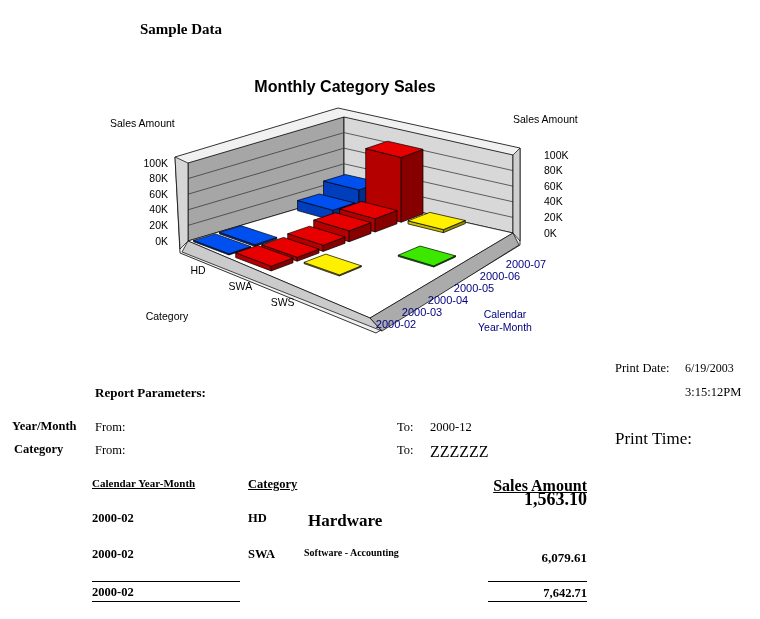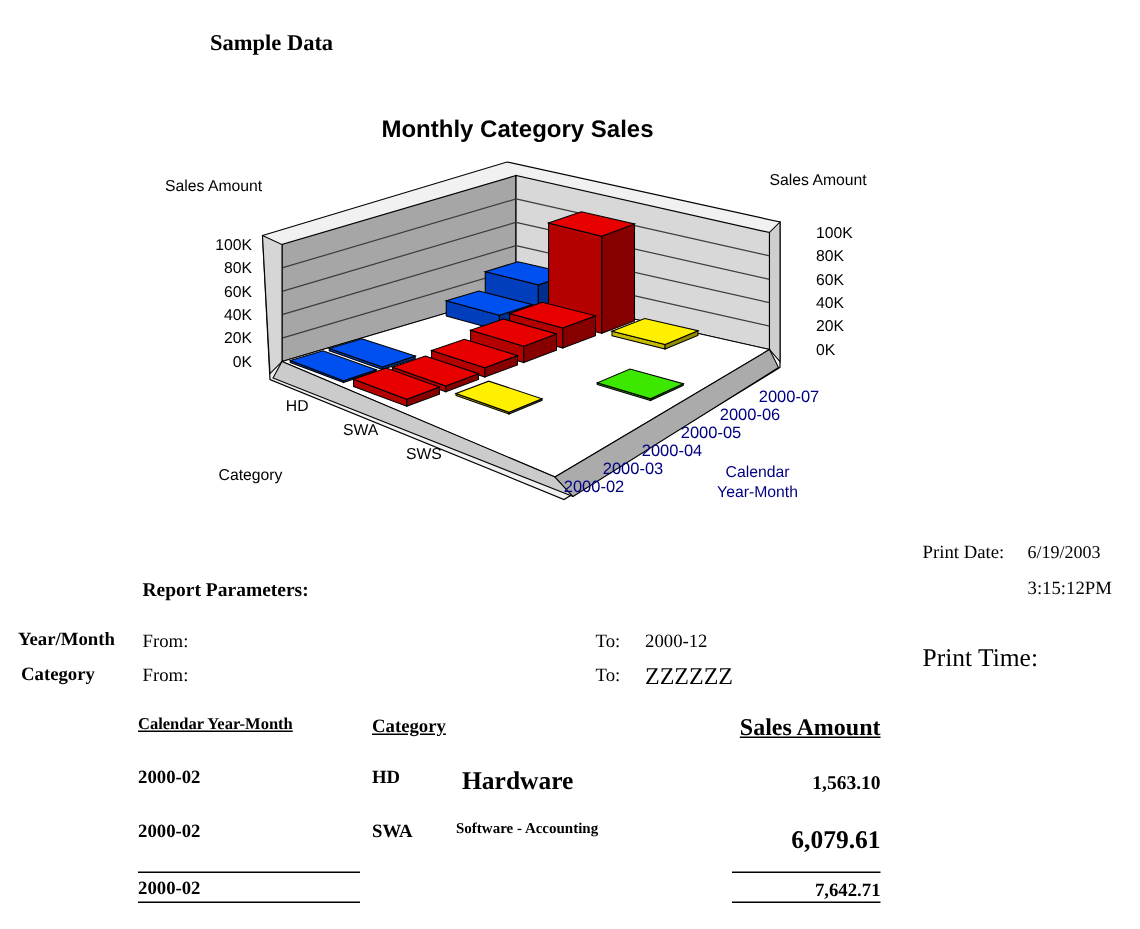--- a/index.html
+++ b/index.html
@@ -130,28 +130,28 @@
 </div>
 
 <div class="abs serif hdr" style="left:92px;top:477px;font-size:11px;">Calendar Year-Month</div>
 <div class="abs serif hdr" style="left:248px;top:477px;font-size:12.5px;">Category</div>
 <div class="abs serif hdr amt" style="left:452px;top:477px;width:135px;">Sales Amount</div>
 
 <div>
   <div class="abs serif b" style="left:92px;top:511px;font-size:12.5px;">2000-02</div>
   <div class="abs serif b" style="left:248px;top:511px;font-size:12.5px;">HD</div>
   <div class="abs serif b" style="left:308px;top:511px;font-size:17px;">Hardware</div>
-  <div class="abs serif b amt" style="left:452px;top:514px;width:135px;font-size:13px;">1,563.10</div>
+  <div class="abs serif b amt" style="left:452px;top:489px;width:135px;font-size:18px;">1,563.10</div>
 </div>
 
 <div>
   <div class="abs serif b" style="left:92px;top:547px;font-size:12.5px;">2000-02</div>
   <div class="abs serif b" style="left:248px;top:547px;font-size:12.5px;">SWA</div>
   <div class="abs serif b" style="left:304px;top:547px;font-size:10px;">Software - Accounting</div>
-  <div class="abs serif b amt" style="left:452px;top:550px;width:135px;font-size:17px;">6,079.61</div>
+  <div class="abs serif b amt" style="left:452px;top:550px;width:135px;font-size:13px;">6,079.61</div>
 </div>
 
 <div>
   <div class="abs rule" style="left:92px;top:581px;width:148px;height:19px;"></div>
   <div class="abs rule" style="left:488px;top:581px;width:99px;height:19px;"></div>
   <div class="abs serif b" style="left:92px;top:585px;font-size:12.5px;">2000-02</div>
   <div class="abs serif b amt" style="left:452px;top:586px;width:135px;font-size:12.5px;">7,642.71</div>
 </div>
 
 </body></html>

